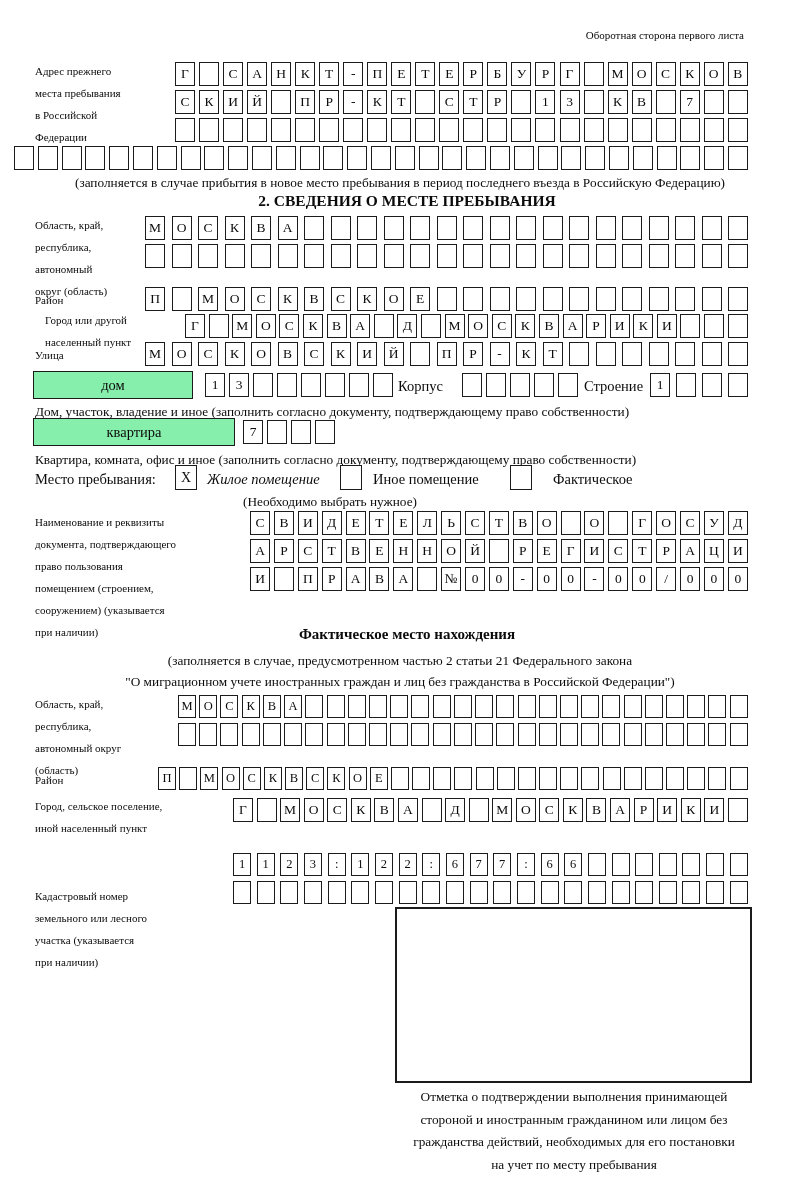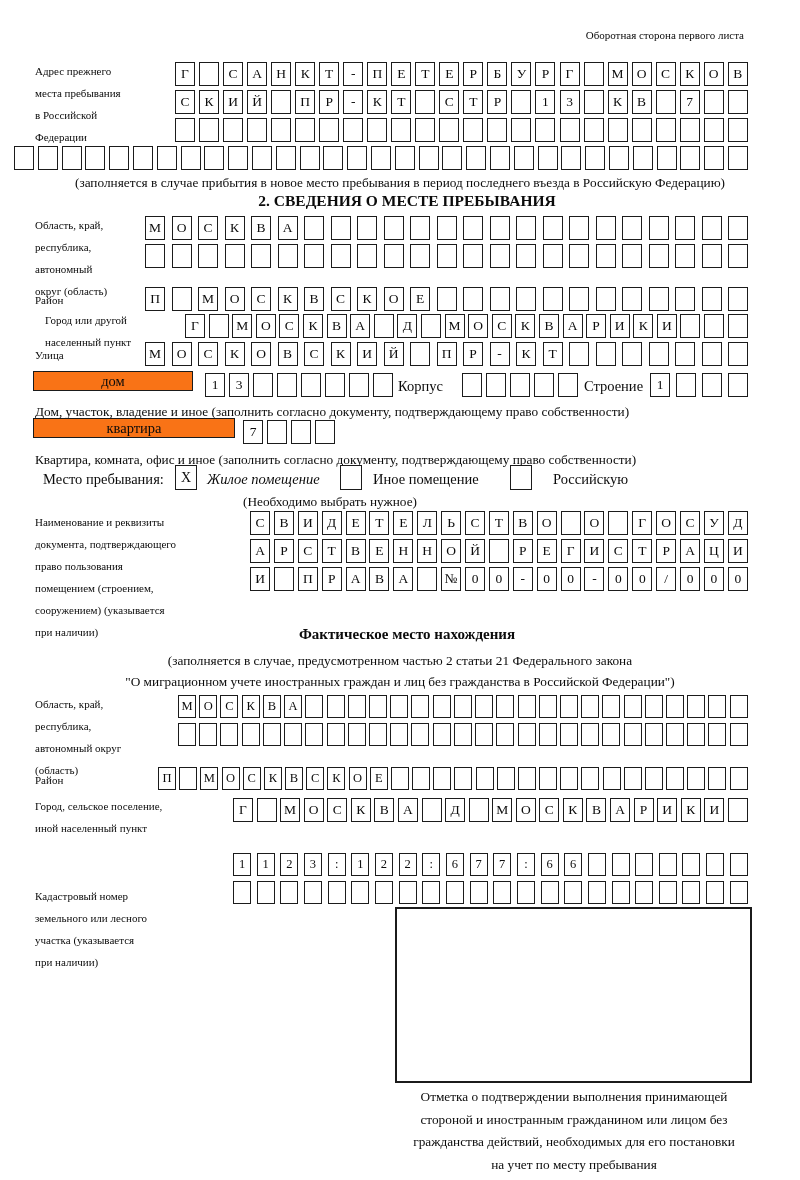--- a/index.html
+++ b/index.html
@@ -7,22 +7,22 @@
         font-family:"Liberation Serif",serif;color:#0b0b0b;overflow:hidden;}
   .abs{position:absolute;}
   .lbl{position:absolute;font-size:11px;line-height:22px;white-space:pre-line;}
   .note{position:absolute;font-size:13.3px;line-height:21px;white-space:pre-line;}
   .center{text-align:center;}
   .bold{font-weight:bold;padding-left:7px;}
   .cellrow{position:absolute;display:flex;justify-content:space-between;height:24px;}
   .cbox{box-sizing:border-box;flex:none;width:20px;height:24px;border:1.6px solid #1b1b1b;
         display:flex;align-items:center;justify-content:center;font-size:13.5px;background:#fff;}
   .bw18 .cbox{width:18px;height:23px;font-size:12.5px;}
-  .widebox{position:absolute;box-sizing:border-box;border:1.6px solid #1b1b1b;height:20px;
-        display:flex;align-items:center;justify-content:center;font-size:14.5px;background:#f97316;}
+  .widebox{position:absolute;box-sizing:border-box;border:1.6px solid #1b1b1b;height:28px;
+        display:flex;align-items:center;justify-content:center;font-size:14.5px;background:#86efac;}
   .chk{position:absolute;box-sizing:border-box;width:22px;height:25px;border:1.6px solid #1b1b1b;
         display:flex;align-items:center;justify-content:center;font-size:14px;background:#fff;}
   .inlinelbl{position:absolute;font-size:14.5px;line-height:20px;white-space:nowrap;}
   .stampbox{position:absolute;box-sizing:border-box;border:2px solid #1b1b1b;background:#fff;}
 </style>
 </head>
 <body>
 
 <div class="page">
 
@@ -315,27 +315,27 @@
 
   <div class="widebox" style="left:33px;top:418px;width:202px;">квартира</div>
   <div class="cellrow" style="left:243px;top:420px;width:92px;">
       <span class="cbox">7</span>
       <span class="cbox"></span>
       <span class="cbox"></span>
       <span class="cbox"></span>
     </div>
   <div class="note" style="left:35px;top:449px;width:720px;">Квартира, комната, офис и иное (заполнить согласно документу, подтверждающему право собственности)</div>
 
-  <div class="inlinelbl" style="left:43px;top:469px;">Место пребывания:</div>
+  <div class="inlinelbl" style="left:35px;top:469px;">Место пребывания:</div>
   <div class="chk" style="left:175px;top:465px;">X</div>
   <div class="inlinelbl" style="left:207px;top:469px;font-style:italic;">Жилое помещение</div>
   <div class="chk" style="left:340px;top:465px;"></div>
   <div class="inlinelbl" style="left:373px;top:469px;">Иное помещение</div>
   <div class="chk" style="left:510px;top:465px;"></div>
-  <div class="inlinelbl" style="left:553px;top:469px;">Российскую</div>
+  <div class="inlinelbl" style="left:553px;top:469px;">Фактическое</div>
   <div class="note center" style="left:100px;top:491px;width:460px;">(Необходимо выбрать нужное)</div>
 
   <div class="lbl" style="left:35px;top:511px;width:210px;">Наименование и реквизиты
 документа, подтверждающего
 право пользования
 помещением (строением,
 сооружением) (указывается
 при наличии)</div>
   <div class="cellrow" style="left:250px;top:511px;width:498px;">
       <span class="cbox">С</span>

